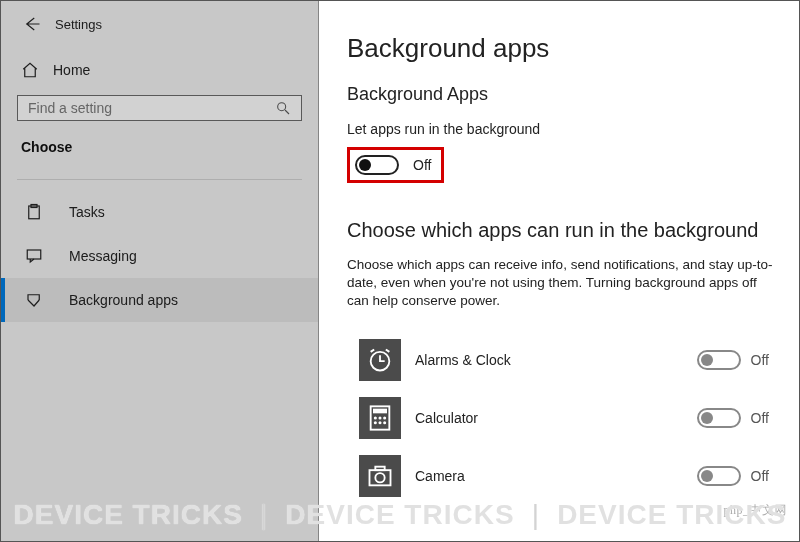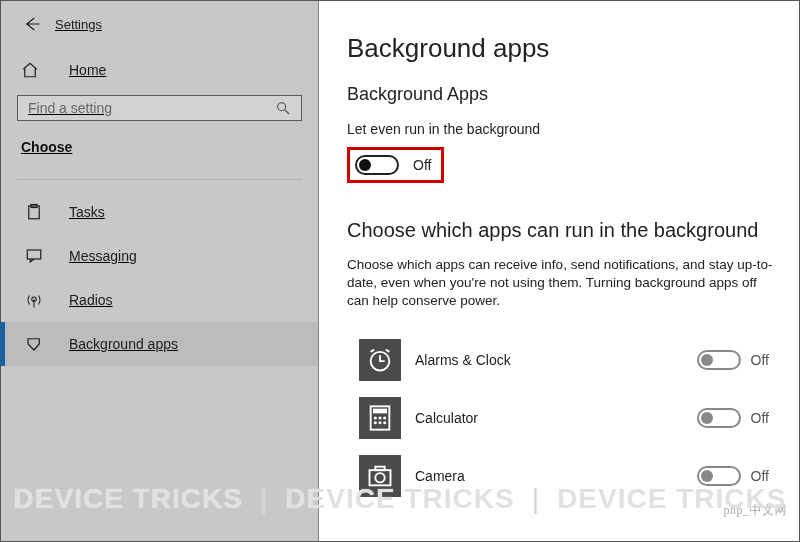--- a/index.html
+++ b/index.html
@@ -4,26 +4,25 @@
   <style>
     * { box-sizing: border-box; margin: 0; padding: 0; }
     html, body { width: 800px; height: 542px; overflow: hidden; font-family: "Segoe UI", Arial, sans-serif; background: #fff; }
     .window { display: flex; flex-direction: column; width: 800px; height: 542px; border: 1px solid #555; position: relative; }
     .body { display: flex; flex: 1; overflow: hidden; }
     .sidebar {
       width: 318px; background: #e6e6e6; position: relative;
       border-right: 1px solid #999;
       display: flex; flex-direction: column; padding-top: 8px;
       filter: brightness(0.87);
-      text-decoration: underline;
     }
     .sidebar .topbar { display: flex; align-items: center; gap: 14px; padding: 6px 14px 18px 22px; }
     .sidebar .topbar .back { font-size: 18px; color: #222; }
     .sidebar .topbar .title { font-size: 13px; color: #222; }
-    .nav-row { display: flex; align-items: center; gap: 30px; padding: 10px 20px; color: #222; font-size: 14px; }
+    .nav-row { display: flex; align-items: center; gap: 14px; padding: 10px 20px; color: #222; font-size: 14px; }
     .nav-row .ic { width: 18px; height: 18px; display: inline-flex; align-items: center; justify-content: center; color: #222; }
     .search-wrap { margin: 6px 16px 14px 16px; }
     .search-box { display: flex; align-items: center; justify-content: space-between; border: 1px solid #666; background: #f1f1f1; height: 26px; padding: 0 10px; }
     .search-box input { border: none; outline: none; background: transparent; font-size: 14px; color: #444; width: 100%; }
     .section-hdr { padding: 10px 20px 8px 20px; font-size: 13px; color: #555; }
     .privacy-hdr { padding: 4px 20px 14px 20px; font-size: 14px; color: #111; font-weight: 600; }
     .nav-list { display: flex; flex-direction: column; }
     .nav-item { display: flex; align-items: center; gap: 26px; padding: 13px 20px; font-size: 14px; color: #222; border-left: 4px solid transparent; }
     .nav-item.sel { background: #d8d8d8; border-left: 4px solid #0078d7; }
     .nav-item .ic { width: 18px; text-align: center; }
@@ -50,21 +49,21 @@
 
     .app-row { display: flex; align-items: center; padding: 8px 12px; }
     .app-icon {
       width: 42px; height: 42px; background: #4b4b4b; display: flex; align-items: center; justify-content: center; color: #fff; font-size: 22px;
     }
     .app-name { margin-left: 14px; font-size: 14px; color: #222; flex: 1; }
     .app-toggle-group { display: flex; align-items: center; gap: 10px; }
     .app-toggle-state { font-size: 14px; color: #555; }
 
     .watermark-row {
-      position: absolute; bottom: 26px; left: 0; width: 100%; display: flex; gap: 12px; justify-content: space-around; color: rgba(220,220,220,0.85); font-size: 28px; font-weight: 700; letter-spacing: 1px; white-space: nowrap; pointer-events: none; padding: 0 10px; align-items: center;
+      position: absolute; bottom: 10px; left: 0; width: 100%; display: flex; gap: 12px; justify-content: space-around; color: rgba(220,220,220,0.85); font-size: 28px; font-weight: 700; letter-spacing: 1px; white-space: nowrap; pointer-events: none; padding: 0 10px; align-items: center;
       text-shadow: 0 0 1px #fff;
     }
     .watermark-row .sep { color: rgba(200,200,200,0.8); font-weight: 300; }
     .php-tag { position: absolute; right: 12px; bottom: 22px; font-size: 12px; color: #aaa; letter-spacing: 0.5px; font-family: Liberation Serif, serif; }
     svg { display: block; }
   </style>
 </head>
 <body>
 
 <div class="window">
@@ -116,44 +115,36 @@
         </div>
         <div class="nav-item">
           <span class="ic">
             <svg width="18" height="18" viewBox="0 0 24 24">
                 <rect x="3" y="4" width="18" height="12" fill="none" stroke="#222" stroke-width="1.6"></rect>
                 <path d="M7 16 L7 20 L12 16" fill="none" stroke="#222" stroke-width="1.6"></path>
               </svg>
           </span>
           <span>Messaging</span>
         </div>
-        <div class="nav-item">
-          <span class="ic">
-            <svg width="18" height="18" viewBox="0 0 24 24">
-                <path d="M6 6 Q2 12 6 18 M18 6 Q22 12 18 18 M12 11 V22 M9 11 A3 3 0 1 1 15 11 A3 3 0 1 1 9 11" fill="none" stroke="#222" stroke-width="1.4"></path>
-              </svg>
-          </span>
-          <span>Radios</span>
-        </div>
         <div class="nav-item sel">
           <span class="ic">
             <svg width="18" height="18" viewBox="0 0 24 24">
                 <path d="M4 12 V5 H19 V12" fill="none" stroke="#222" stroke-width="1.6"></path>
                 <path d="M4 12 L12 20 L19 12" fill="none" stroke="#222" stroke-width="1.6"></path>
               </svg>
           </span>
           <span>Background apps</span>
         </div>
       </div>
     </div>
 
     <div class="main">
       <div class="h1">Background apps</div>
       <div class="h2">Background Apps</div>
-      <div class="label-sm">Let even run in the background</div>
+      <div class="label-sm">Let apps run in the background</div>
 
       <div class="highlight-box">
         <div class="toggle off">
             <div class="knob"></div>
           </div>
         <span class="toggle-state">Off</span>
       </div>
 
       <div class="h3">Choose which apps can run in the background</div>
       <div class="desc">Choose which apps can receive info, send notifications, and stay up-to-date, even when you're not using them. Turning background apps off can help conserve power.</div>

